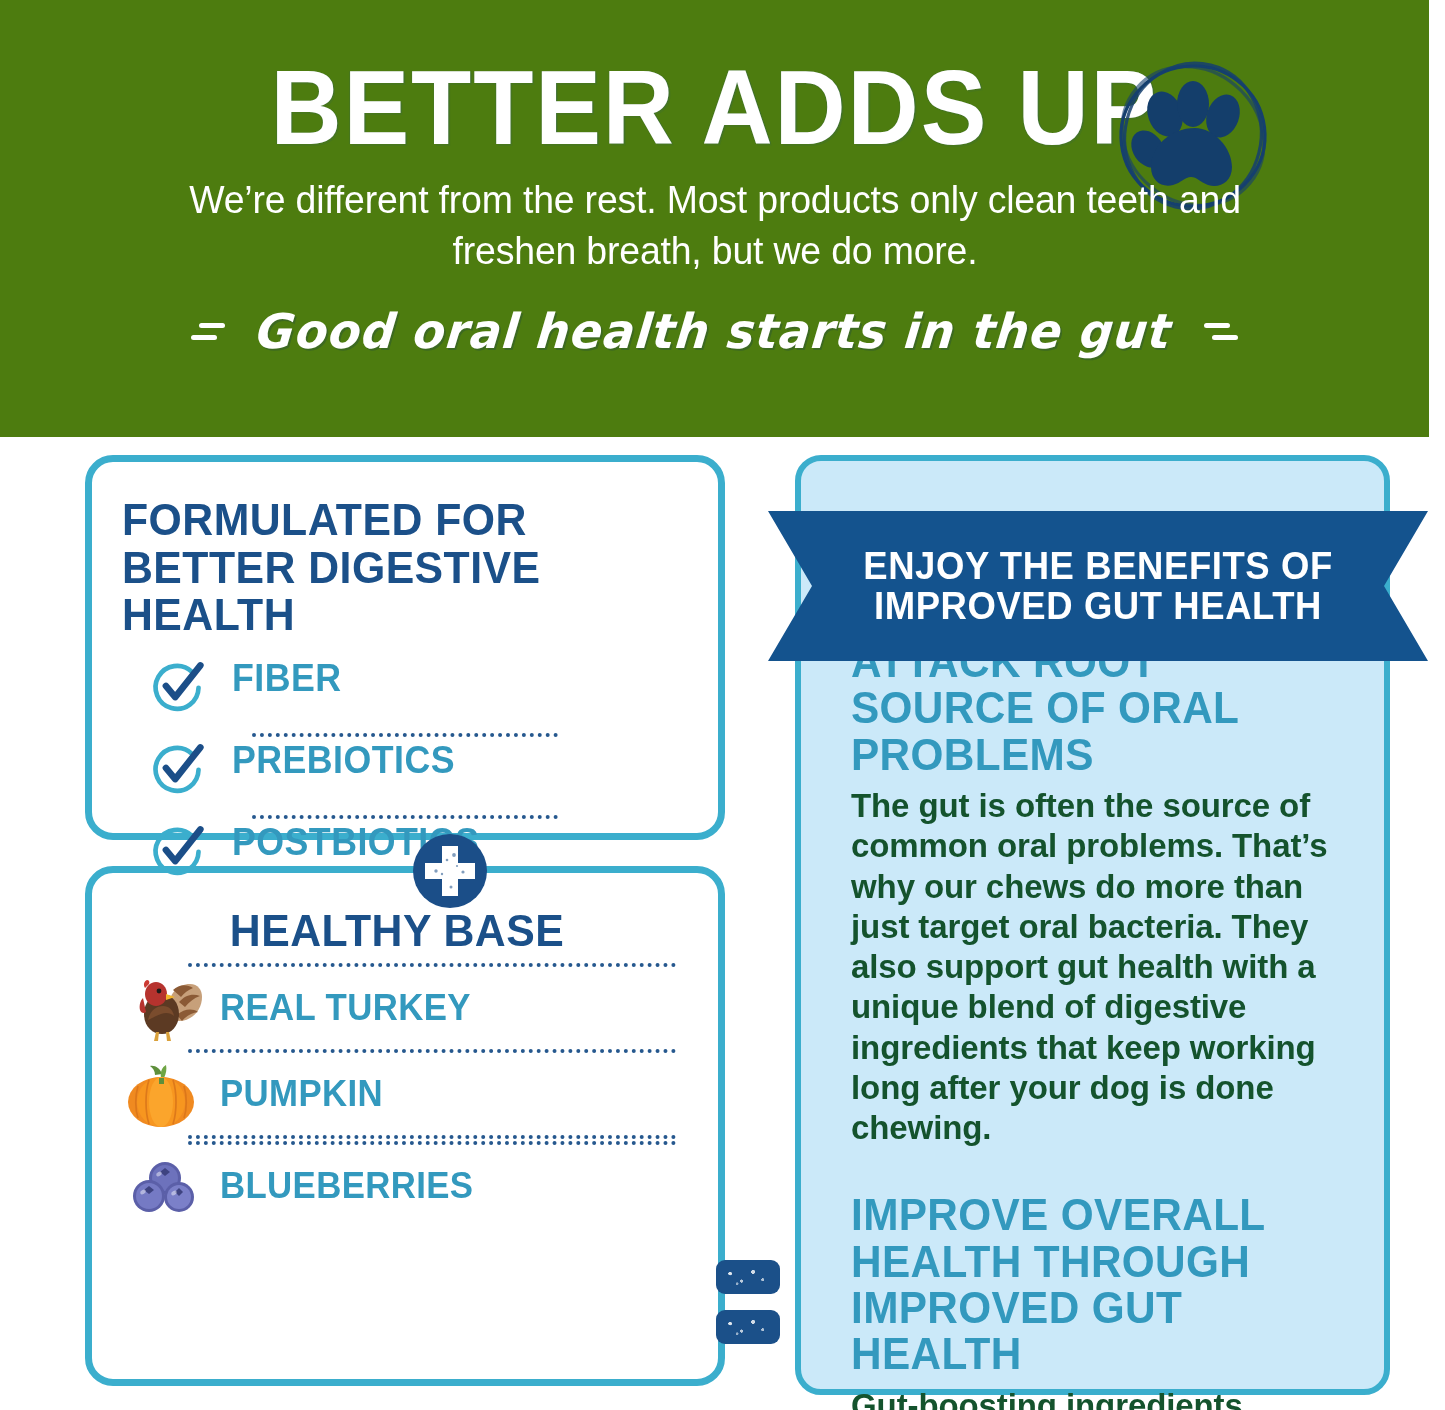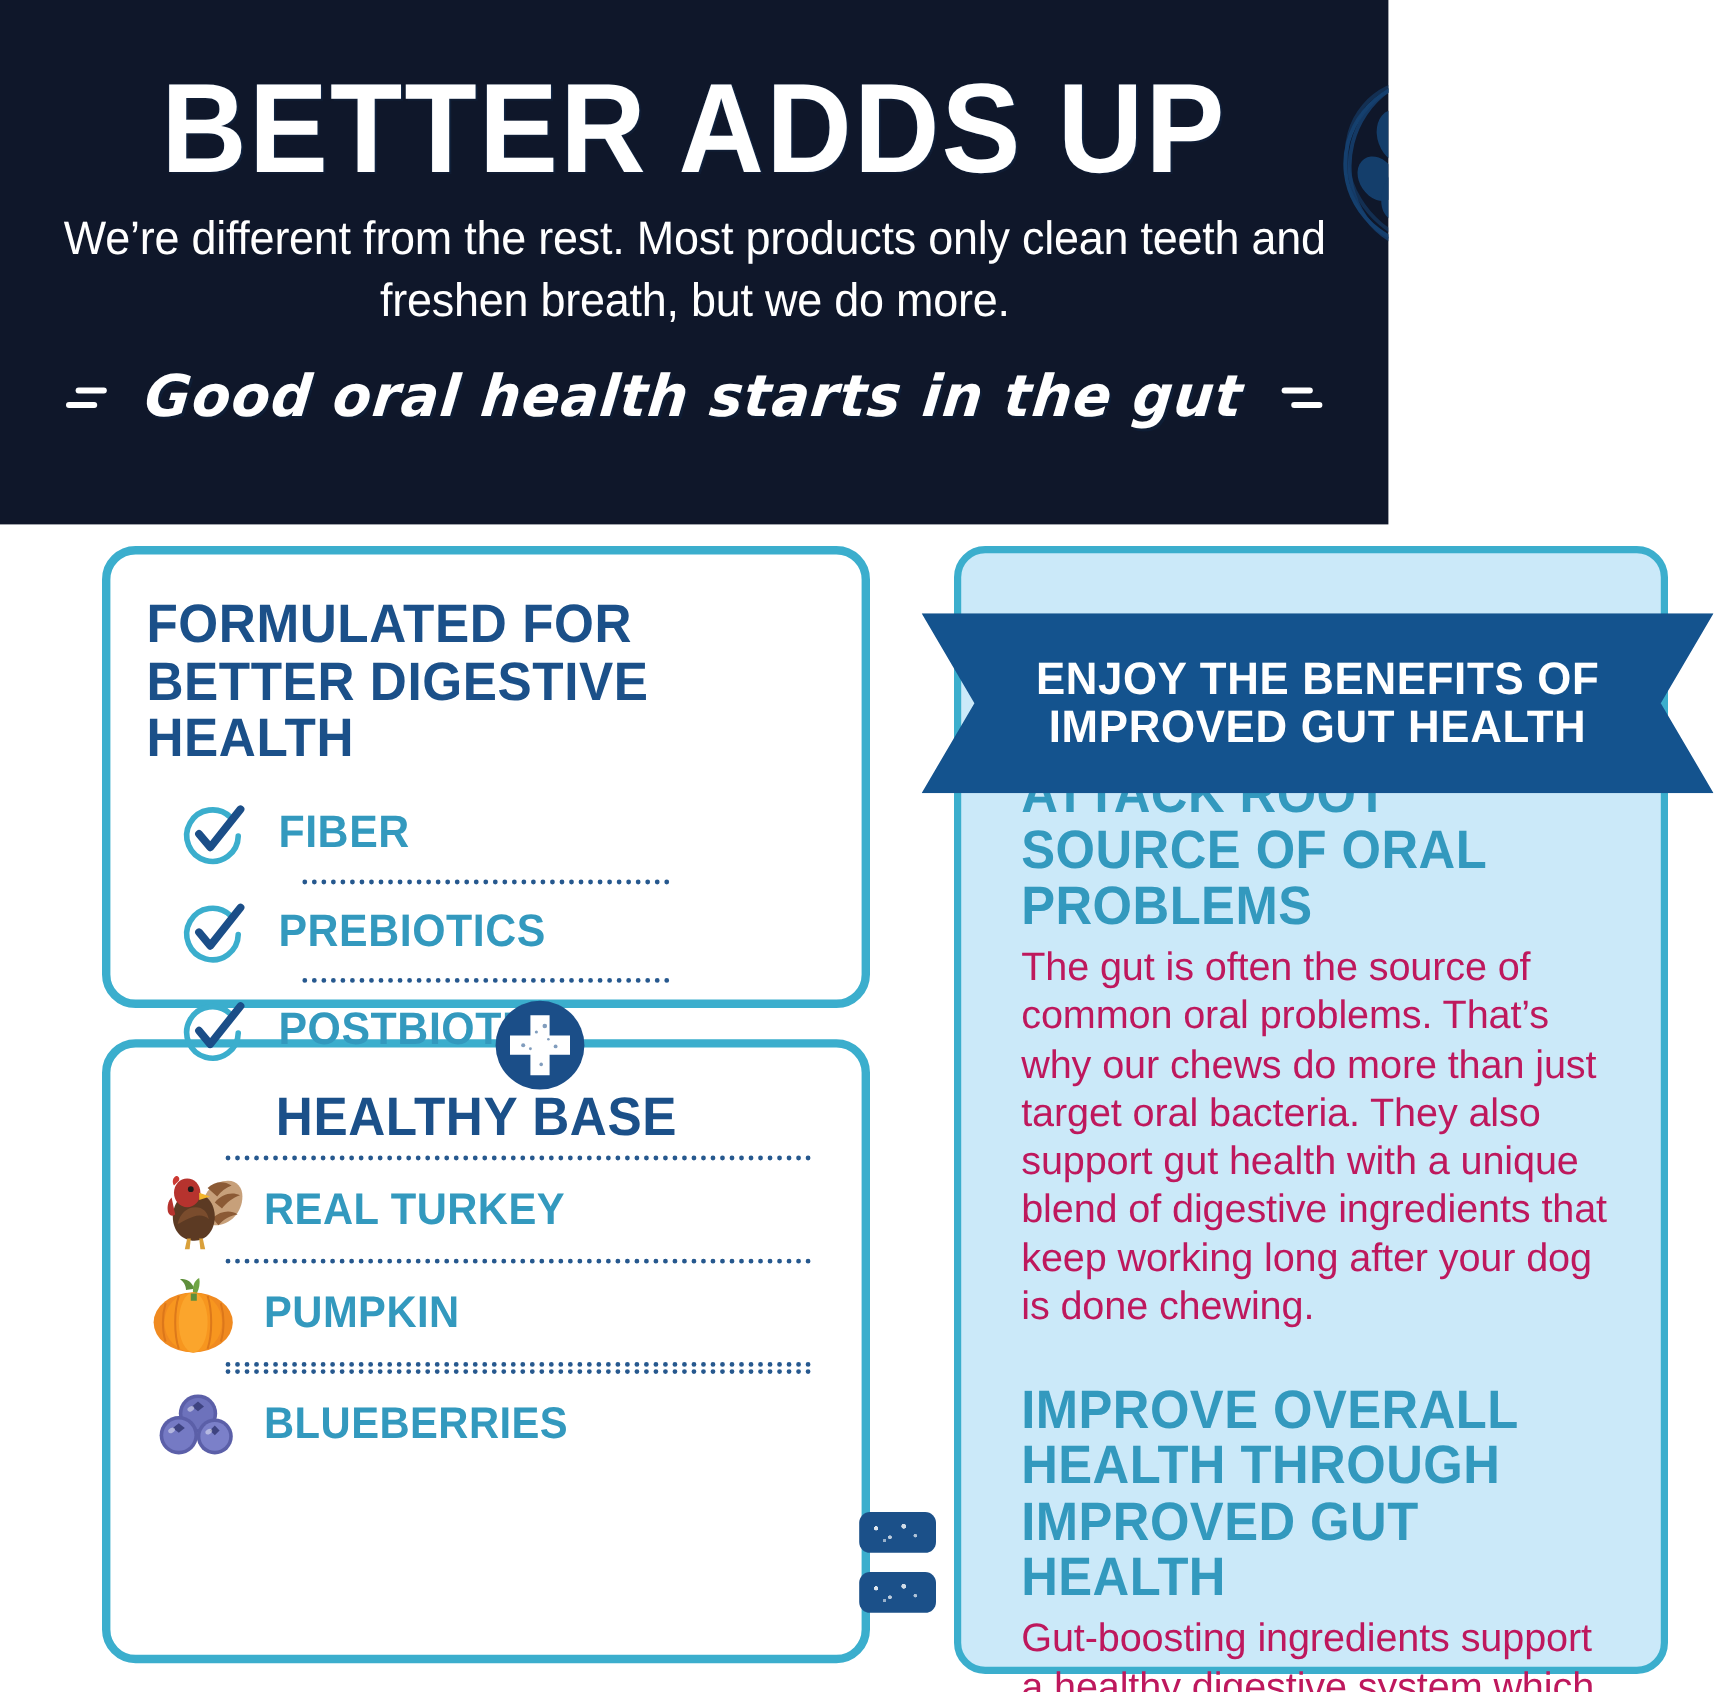--- a/index.html
+++ b/index.html
@@ -6,22 +6,22 @@
   html,body{ width:1445px; height:1410px; }
   body{
     font-family:"Liberation Sans", sans-serif;
     background:#ffffff;
     overflow:hidden;
   }
   .page{ position:relative; width:1445px; height:1410px; background:#fff; }
 
   
   .header{
-    position:absolute; left:0; top:0; width:1157px; height:437px;
-    background:#0f172a;
+    position:absolute; left:0; top:0; width:1429px; height:437px;
+    background:#4d7c0f;
     overflow:hidden;
   }
   .header-inner{
     position:relative; width:100%; height:100%;
     display:flex; flex-direction:column; align-items:center;
   }
   .title-row{
     position:relative;
     display:flex; align-items:center; justify-content:center;
     margin-top:58px; width:100%;
@@ -112,21 +112,21 @@
     transform:scaleX(0.95);
     transform-origin:left center;
     text-shadow:1px 0 0 rgba(255,255,255,.35);
   }
   .card-title.center{
     text-align:center; transform:scaleX(0.95); transform-origin:center;
   }
 
   .check-list{ margin-top:18px; }
   .check-row{
-    display:flex; align-items:center; gap:26px;
+    display:flex; align-items:flex-start; gap:26px;
     height:74px; padding-left:28px;
   }
   .check-icon{ width:56px; height:56px; flex:0 0 56px; position:relative; }
   .check-icon svg{ width:100%; height:100%; display:block; overflow:visible; }
 
   .check-label{
     font-weight:bold;
     font-size:38px;
     letter-spacing:0.5px;
     color:#3399BE;
@@ -222,25 +222,25 @@
     color:#3399BE;
     font-weight:bold;
     font-size:45px;
     line-height:1.03;
     letter-spacing:0.4px;
     transform:scaleX(0.94);
     transform-origin:left center;
     margin-bottom:8px;
   }
   .sec-body{
-    color:#be185d;
+    color:#14532d;
     font-size:33px;
     line-height:1.22;
     letter-spacing:-0.1px;
-    font-weight:400;
+    font-weight:700;
   }
   .sec-gap{ height:44px; }
 </style>
 </head>
 <body>
 
 <div class="page">
 
   <div class="header">
     <div class="header-inner">

